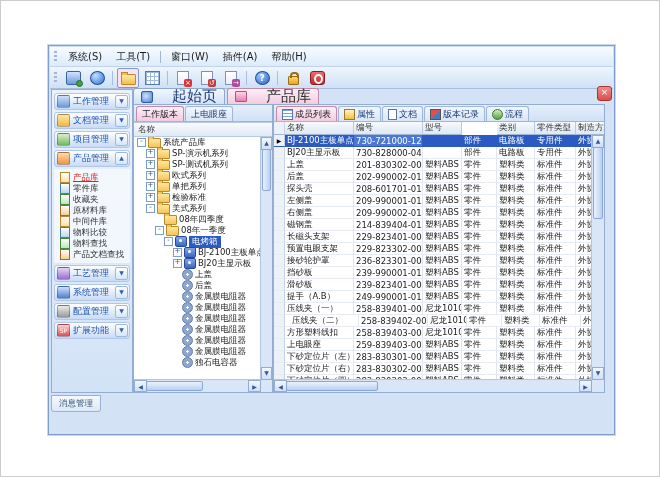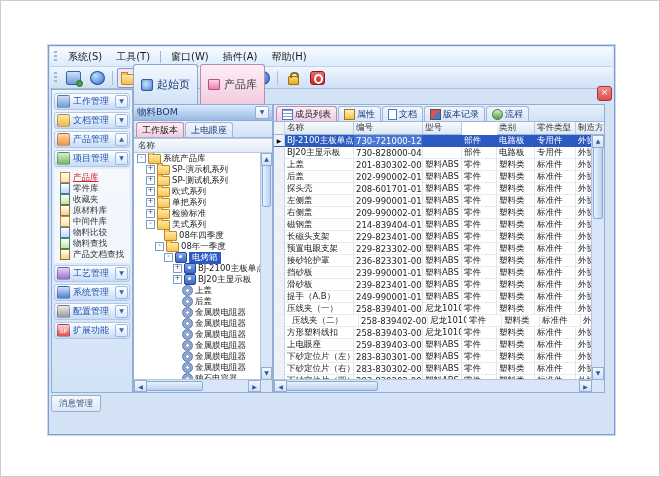--- a/index.html
+++ b/index.html
@@ -30,21 +30,21 @@
   .ti-doc.badge-g::after{content:"→";position:absolute;right:-4px;bottom:-3px;color:#fff;background:#b04a9a;border-radius:2px;font-size:7px;line-height:8px;width:8px;text-align:center;}
   .ti-help{border-radius:50%;background:radial-gradient(circle at 35% 30%,#9ec7ff,#2c63c4);border:1px solid #1d4e9e;}
   .ti-help::after{content:"?";position:absolute;left:0;top:0;width:100%;color:#fff;font-size:9px;font-weight:bold;text-align:center;line-height:12px;}
   .ti-lock{width:9px;height:7px;margin-top:5px;background:linear-gradient(#ffd76e,#e3a81f);border:1px solid #9a6d10;border-radius:1px;}
   .ti-lock::before{content:"";position:absolute;left:1px;top:-5px;width:5px;height:4px;border:2px solid #9a6d10;border-bottom:0;border-radius:4px 4px 0 0;}
   .ti-exit{background:linear-gradient(#f26b6b,#c62828);border:1px solid #8e1b1b;border-radius:3px;}
   .ti-exit::after{content:"";position:absolute;left:3px;top:2px;width:5px;height:6px;border:2px solid #fff;border-radius:50%;}
 
   
   .docstrip{position:absolute;left:84px;top:41px;right:2px;height:17px;display:flex;align-items:flex-end;}
-  .dtab{height:15px;border:1px solid #8fa8cf;border-bottom:0;border-radius:3px 3px 0 0;padding:12px 7px;margin-right:2px;font-size:11px;display:flex;align-items:center;gap:4px;background:linear-gradient(#f2f7fe,#d2e2f6);color:#1a3b77;}
+  .dtab{height:15px;border:1px solid #8fa8cf;border-bottom:0;border-radius:3px 3px 0 0;padding:0 7px;margin-right:2px;font-size:15px;display:flex;align-items:center;gap:19px;background:linear-gradient(#f2f7fe,#d2e2f6);color:#1a3b77;}
   .dtab.active{background:linear-gradient(#fdeef6,#f2cce0);border-color:#bf8ba9;color:#333;}
   .i-home{width:10px;height:10px;background:radial-gradient(circle at 40% 40%,#cfe4ff,#4a7fd0);border:1px solid #2c5aa8;border-radius:2px;flex:none;}
   .i-prod{width:10px;height:9px;background:linear-gradient(#ffd3e6,#e77fb0);border:1px solid #b2517f;border-radius:1px;flex:none;}
   .close-btn{margin-left:auto;margin-bottom:3px;width:13px;height:13px;background:linear-gradient(#f28a8a,#d94f4f);border:1px solid #a83333;border-radius:3px;color:#fff;font-size:9px;line-height:11px;text-align:center;}
 
   
   .sidebar{position:absolute;left:2px;top:43px;width:80px;height:302px;background:linear-gradient(#eaf2fc,#d2e3f6);border:1px solid #93aed2;}
   .sb-header{height:15px;background:linear-gradient(#e2eefb,#9dbbe4);color:#1a3b77;font-size:9.5px;display:flex;align-items:center;padding:0 3px;border-bottom:1px solid #8fabd3;}
   .sb-header .pin{margin-left:auto;}
   .pin{width:12px;height:11px;background:linear-gradient(#ffffff,#dbe8f8);border:1px solid #93aed2;border-radius:2px;font-size:6px;color:#3c5a8c;text-align:center;line-height:10px;flex:none;}
@@ -210,28 +210,28 @@
             <span class="si si-work"></span>
             <span>工作管理</span>
             <span class="chev">▼</span>
           </div>
           <div class="sb-sec">
             <span class="si si-doc"></span>
             <span>文档管理</span>
             <span class="chev">▼</span>
           </div>
           <div class="sb-sec">
+            <span class="si si-project"></span>
+            <span>项目管理</span>
+            <span class="chev">▼</span>
+          </div>
+          <div class="sb-sec">
             <span class="si si-product"></span>
             <span>产品管理</span>
             <span class="chev">▲</span>
-          </div>
-          <div class="sb-sec">
-            <span class="si si-project"></span>
-            <span>项目管理</span>
-            <span class="chev">▼</span>
           </div>
           <div class="sb-items">
             <div class="sb-item active">
               <span class="ii c1"></span>
               <span class="lbl">产品库</span>
             </div>
             <div class="sb-item">
               <span class="ii c2"></span>
               <span class="lbl">零件库</span>
             </div>
@@ -277,24 +277,20 @@
           </div>
           <div class="sb-sec">
             <span class="si si-extend"></span>
             <span>扩展功能</span>
             <span class="chev">▼</span>
           </div>
         </div>
     </div>
 
     <div class="bom">
-      <div class="panel-header">
-        <span>物料BOM</span>
-        <span class="pin">▼</span>
-      </div>
       <div class="ptabs" id="bomTabs">
           <div class="ptab active">
             <span>工作版本</span>
           </div>
           <div class="ptab">
             <span>上电眼座</span>
           </div>
         </div>
       <div class="treebox">
         <div class="tree-colhdr">名称</div>

